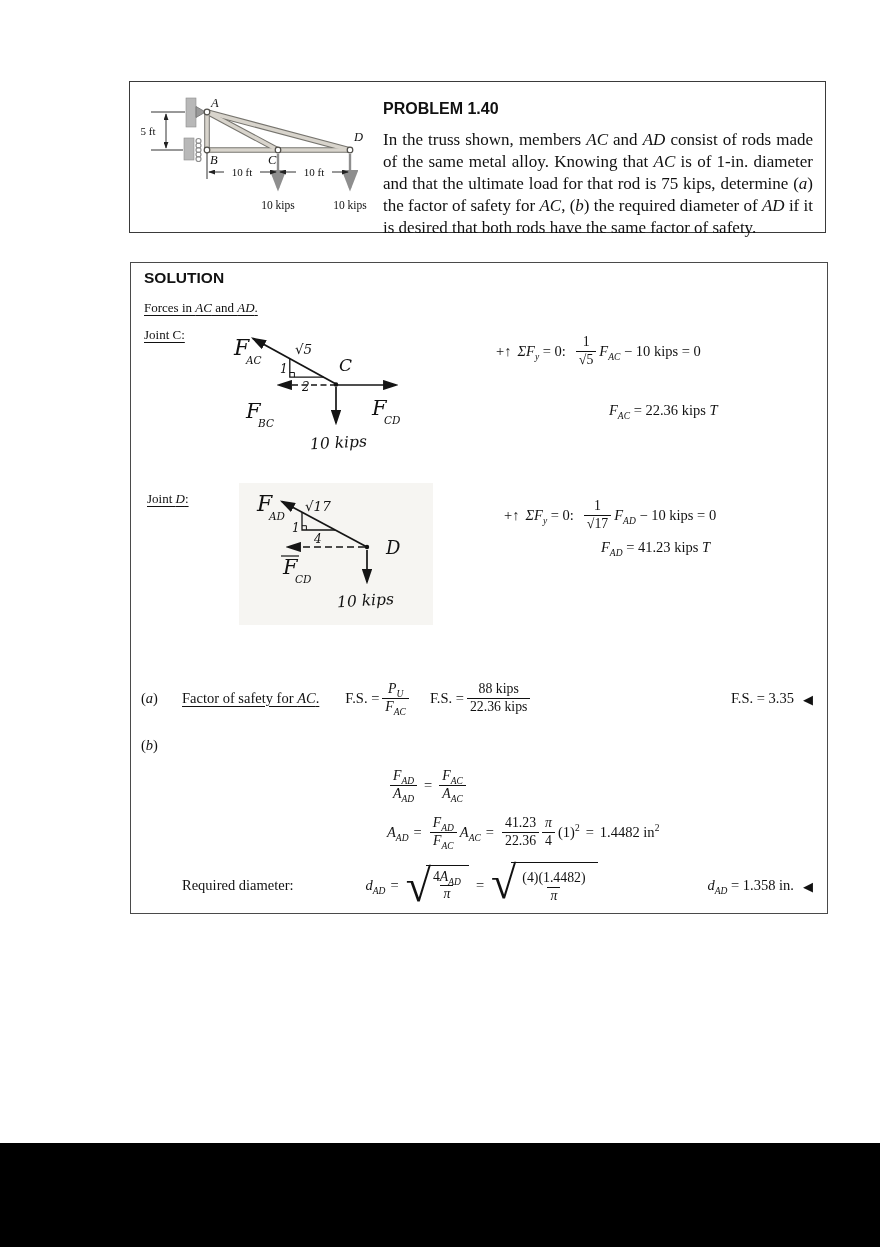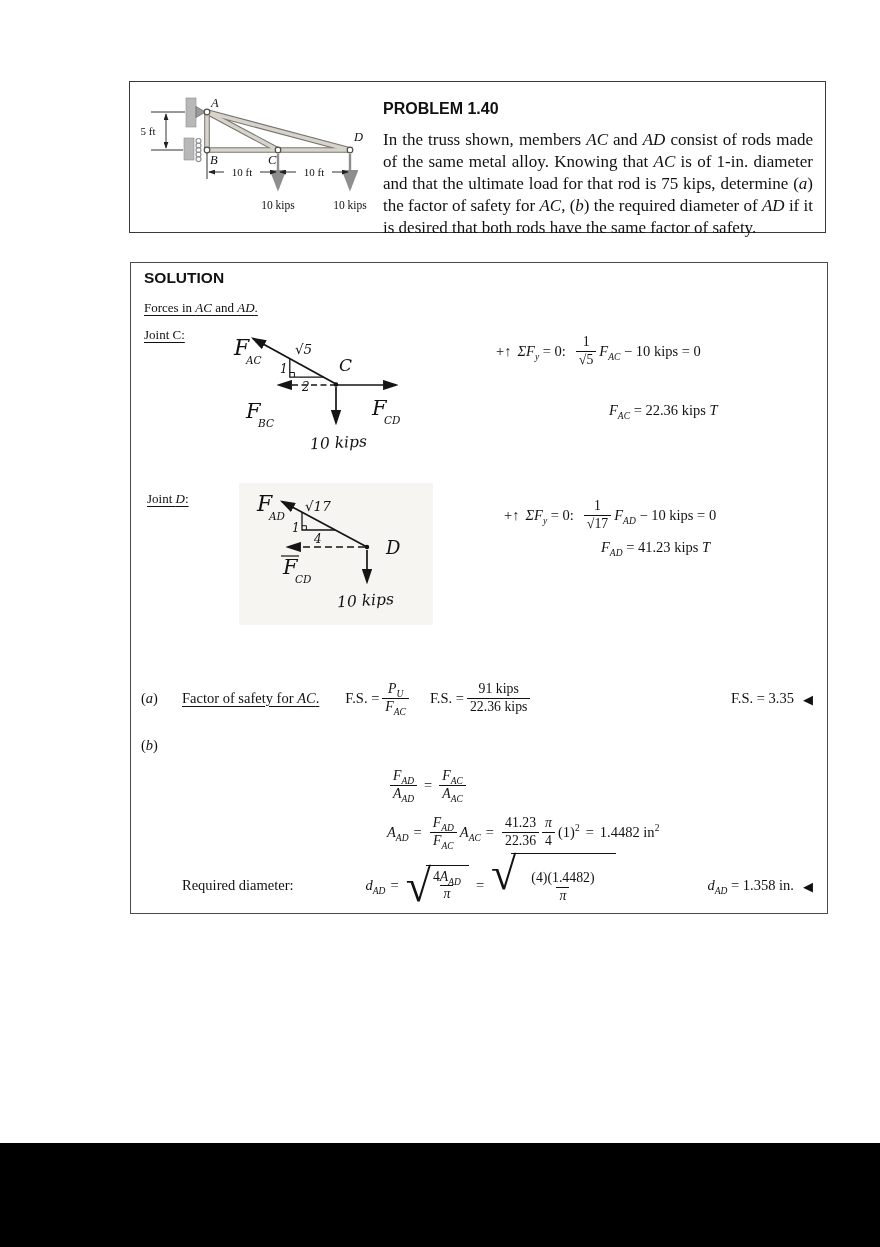--- a/index.html
+++ b/index.html
@@ -204,21 +204,21 @@
     <div class="eqrow" style="left:10px;right:14px;top:414px;height:42px;">
       <span style="width:41px;">(<i>a</i>)</span>
       <span class="ul">Factor of safety for <i>AC</i>.</span>
       <span style="margin-left:26px;">F.S. =</span>
       <span class="frac">
         <span class="num"><span class="it">P</span><sub>U</sub></span>
         <span class="den"><span class="it">F</span><sub>AC</sub></span>
       </span>
       <span style="margin-left:18px;">F.S. =</span>
       <span class="frac">
-        <span class="num">91 kips</span>
+        <span class="num">88 kips</span>
         <span class="den">22.36 kips</span>
       </span>
       <span class="answer">
         <span>F.S. = 3.35</span>
         <span class="marker">◀</span>
       </span>
     </div>
 
     <div class="eqrow" style="left:10px;top:474px;">
       <span style="width:41px;">(<i>b</i>)</span>
@@ -268,21 +268,21 @@
           <span class="frac" style="margin:0;">
             <span class="num">4<i>A</i><sub>AD</sub></span>
             <span class="den it">π</span>
           </span>
         </span>
       </span>
       <span style="margin:0 5px;">=</span>
       <span class="sqrt">
         <span class="rsign">√</span>
         <span class="rbody">
-          <span class="frac" style="margin:13px;">
+          <span class="frac" style="margin:4px;">
             <span class="num">(4)(1.4482)</span>
             <span class="den it">π</span>
           </span>
         </span>
       </span>
       <span class="answer">
         <span><i>d</i><sub>AD</sub> = 1.358 in.</span>
         <span class="marker">◀</span>
       </span>
     </div>

